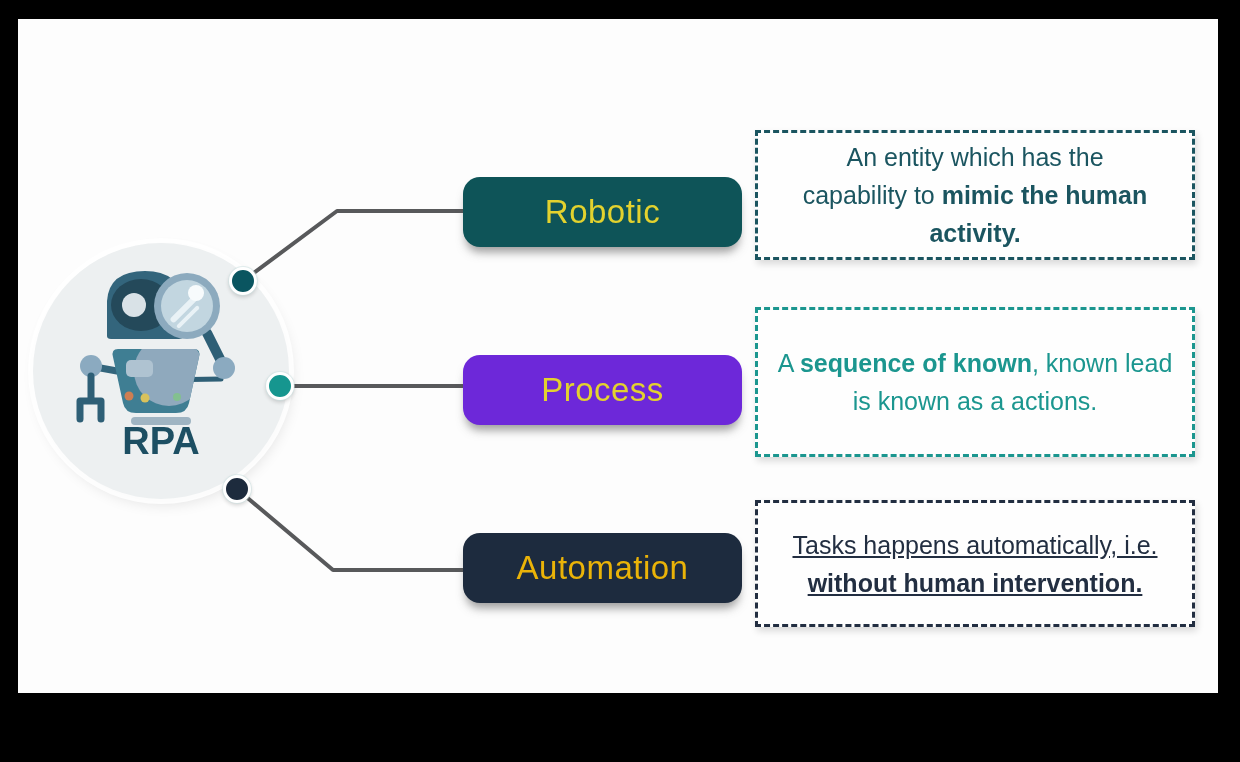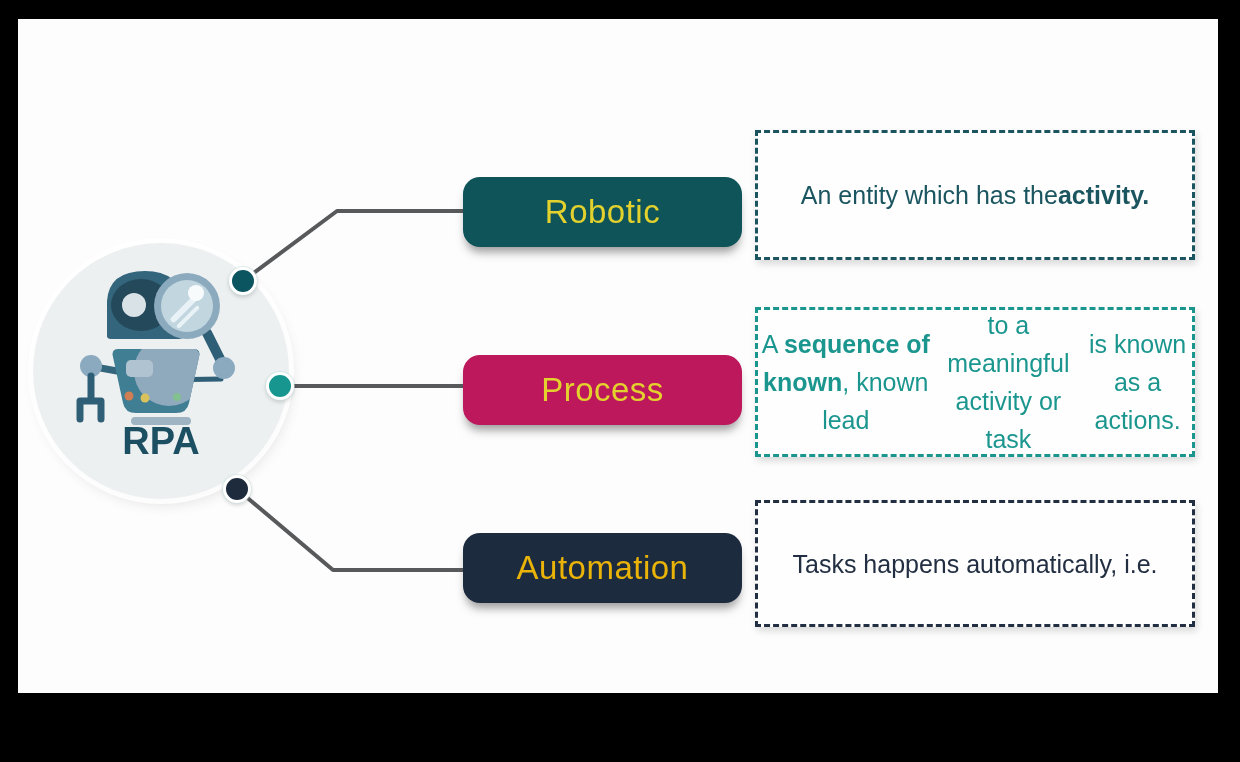--- a/index.html
+++ b/index.html
@@ -31,28 +31,28 @@
     display:flex;align-items:center;justify-content:center;z-index:2;
     font-size:33px;letter-spacing:.5px;
     box-shadow:0 8px 10px -3px rgba(75,75,75,.55);
   }
   .pill-robotic{top:158px;}
   .pill-process{top:336px;}
   .pill-automation{top:514px;}
   .desc-box{
     position:absolute;left:737px;width:440px;box-sizing:border-box;
     border:3px dashed #333;background:#fefefe;z-index:2;
-    display:flex;flex-direction:row;align-items:center;justify-content:center;
+    display:flex;flex-direction:column;align-items:center;justify-content:center;
     text-align:center;font-size:25px;line-height:38px;
     box-shadow:2px 4px 7px rgba(0,0,0,.14);
   }
   .desc-box b{font-weight:700;}
   .box-robotic{top:111px;height:130px;}
   .box-process{top:288px;height:150px;}
-  .box-automation{top:481px;height:127px;}
+  .box-automation{top:481px;height:127px;text-decoration:underline;}
   .rpa-label{font-weight:700;}
 </style>
 </head>
 <body>
 
 <div class="canvas">
 
   <svg class="connectors" viewBox="0 0 1200 674" fill="none">
     <polyline points="225,262 319,192 455,192" stroke="#58595b" stroke-width="4" stroke-linejoin="round" style="stroke: rgb(88, 89, 91);"></polyline>
     <polyline points="262,367 455,367" stroke="#58595b" stroke-width="4" style="stroke: rgb(88, 89, 91);"></polyline>
@@ -98,33 +98,34 @@
     </svg>
   </div>
 
   <div class="dot dot-robotic" style="background-color: rgb(10, 85, 96);"></div>
   <div class="dot dot-process" style="background-color: rgb(22, 150, 143);"></div>
   <div class="dot dot-automation" style="background-color: rgb(29, 43, 61);"></div>
 
   <div class="pill pill-robotic" style="background-color: rgb(14, 84, 88); color: rgb(227, 210, 46);">
     <span>Robotic</span>
   </div>
-  <div class="pill pill-process" style="background-color: #be185d; color: rgb(227, 210, 46);">
+  <div class="pill pill-process" style="background-color: #6d28d9; color: rgb(227, 210, 46);">
     <span>Process</span>
   </div>
   <div class="pill pill-automation" style="background-color: rgb(29, 43, 62); color: #eab308;">
     <span>Automation</span>
   </div>
 
   <div class="desc-box box-robotic" style="border-color: rgb(27, 85, 96); color: rgb(27, 85, 96);">
       <div><span>An entity which has the</span></div>
+      <div><span>capability to </span><b>mimic the human</b></div>
       <div><b>activity.</b></div>
     </div>
   <div class="desc-box box-process" style="border-color: rgb(27, 150, 143); color: rgb(27, 150, 143);">
       <div><span>A </span><b>sequence of known</b><span>, known lead</span></div>
-      <div><span>to a meaningful activity or task</span></div>
       <div><span>is known as a actions.</span></div>
     </div>
   <div class="desc-box box-automation" style="border-color: rgb(34, 46, 65); color: rgb(34, 46, 65);">
       <div><span>Tasks happens automatically, i.e.</span></div>
+      <div><b>without human intervention.</b></div>
     </div>
 
 </div>
 
 </body></html>

